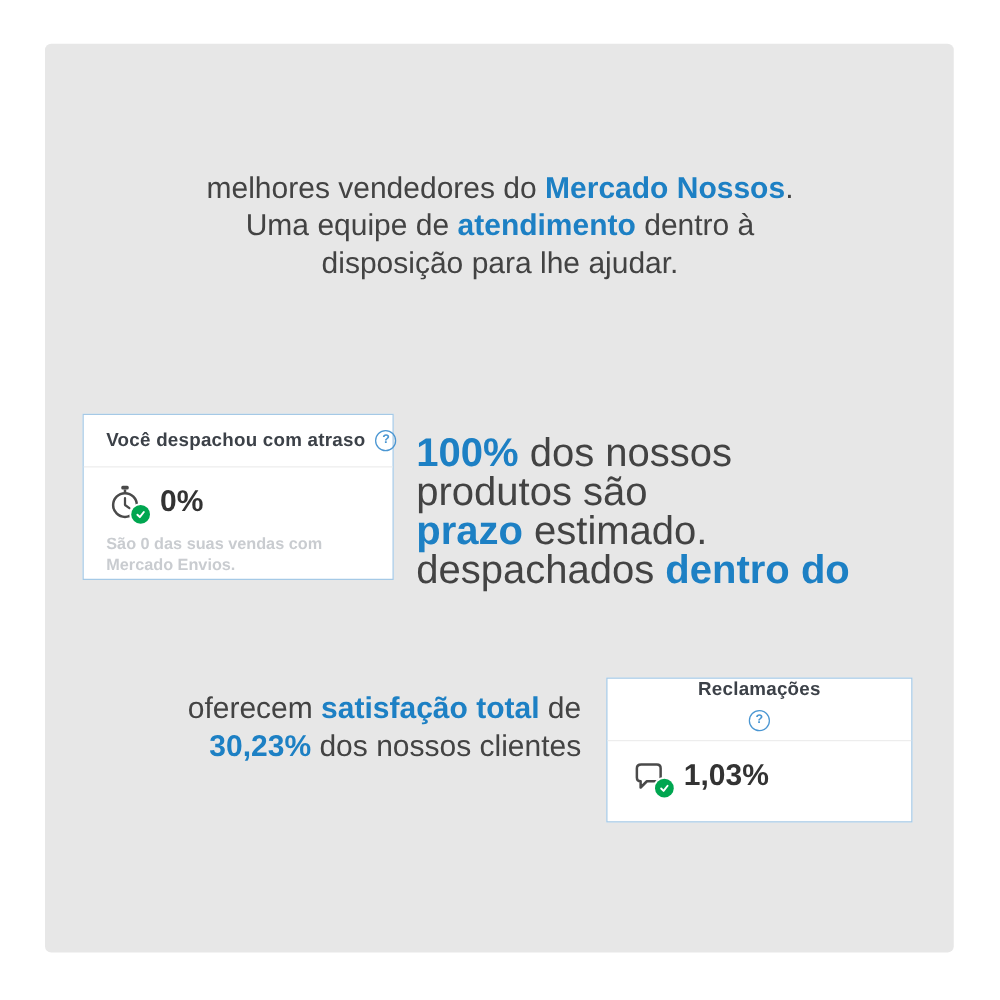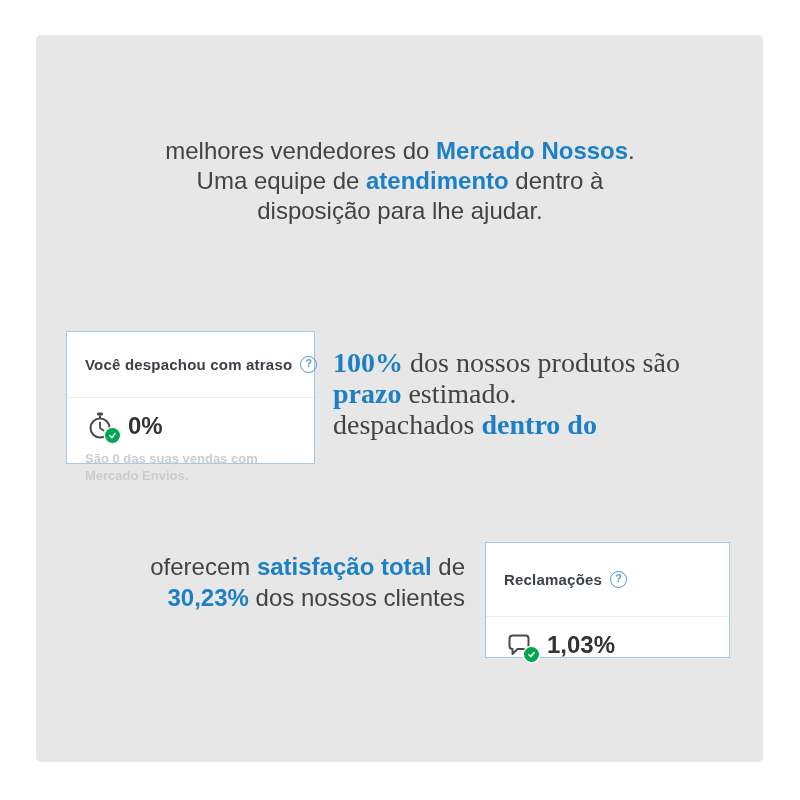--- a/index.html
+++ b/index.html
@@ -26,48 +26,47 @@
     left: 0; top: 136px; width: 800px;
     text-align: center;
     font-size: 24px; line-height: 30px;
     color: var(--text-dark, #434343);
   }
 
   .stat-shipping {
     position: absolute;
     left: 333px; top: 347px; width: 380px;
     text-align: left;
-    font-size: 28px; line-height: 31px;
+    font-size: 32px; line-height: 31px;
     color: var(--text-dark, #434343);
-    font-family: Liberation Serif, serif;
   }
   .stat-satisfaction {
     position: absolute;
     left: 60px; top: 551px; width: 405px;
     text-align: right;
     font-size: 24px; line-height: 31px;
     color: var(--text-dark, #434343);
   }
 
   .card {
     position: absolute;
     background: #ffffff;
     border: 1px solid var(--card-border, #a5c9e6);
     box-sizing: border-box;
   }
   .card-shipping { left: 66px; top: 331px; width: 249px; height: 133px; }
   .card-claims   { left: 485px; top: 542px; width: 245px; height: 116px; }
 
   .card-header {
     display: flex; align-items: center; gap: 8px;
-    padding: 12px 18px;
+    padding: 0 18px;
     border-bottom: 1px solid #ededed;
   }
   .card-shipping .card-header { height: 41px; }
-  .card-claims .card-header { height: 49px; }
+  .card-claims .card-header { height: 49px; flex-direction: column; }
 
   .card-title {
     font-size: 15px; font-weight: bold;
     color: #3c4148; letter-spacing: 0.2px;
     white-space: nowrap;
   }
   .help-icon {
     flex: 0 0 auto;
     width: 15px; height: 15px;
     border: 1px solid var(--help-blue, #4a96d2);

